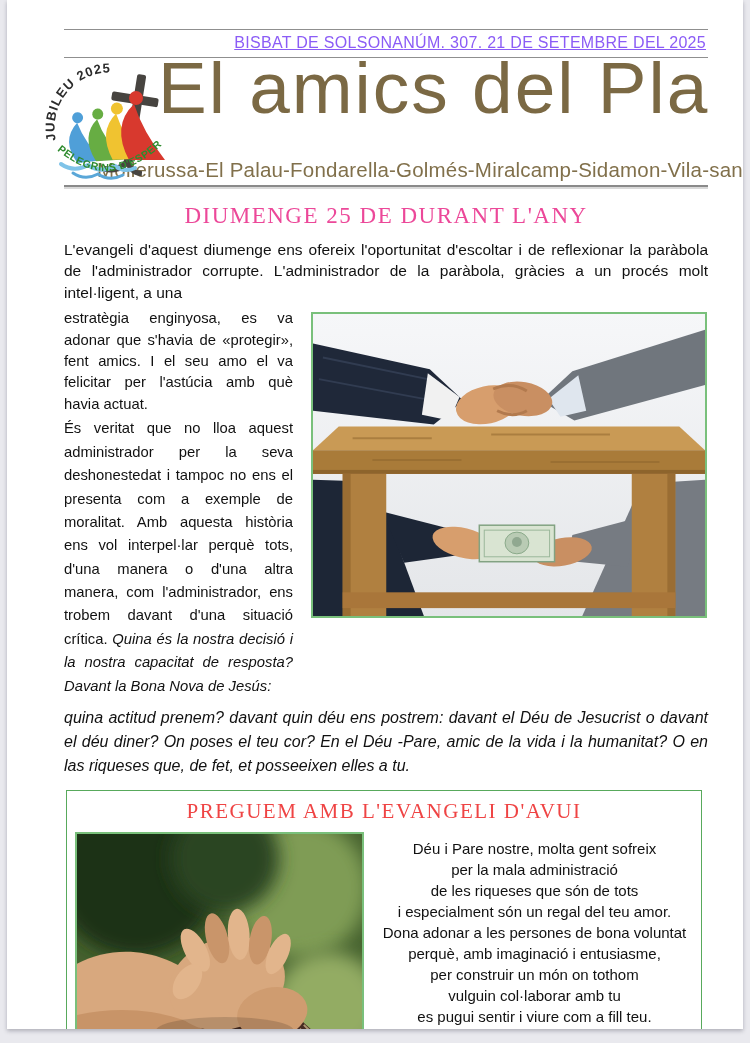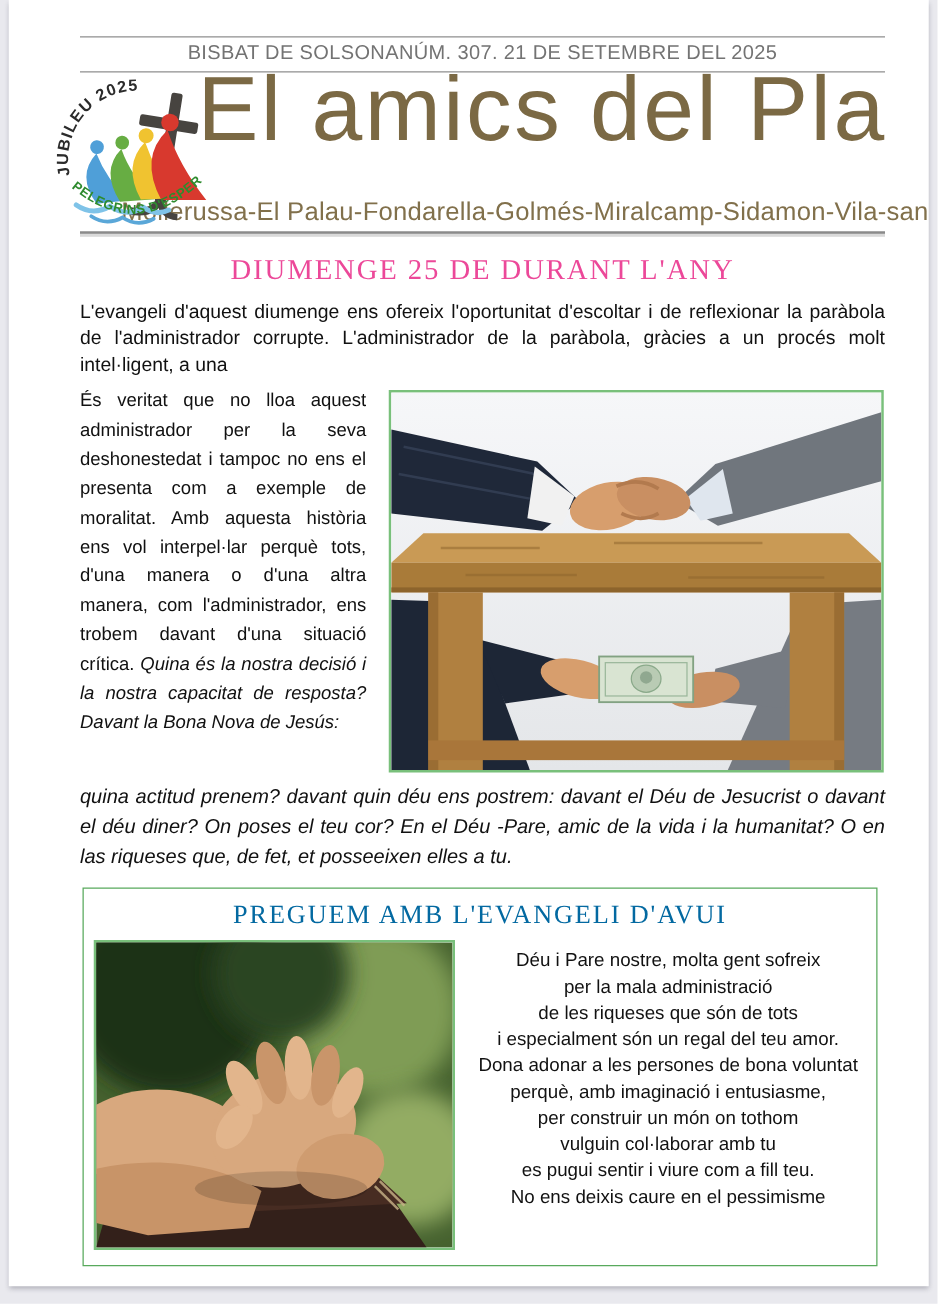--- a/index.html
+++ b/index.html
@@ -16,23 +16,23 @@
     background:#ffffff;
     box-shadow:0 2px 4px rgba(40,40,60,.30);
     overflow:hidden;
   }
   .content{padding:0 35px 0 57px;}
 
   
   .rule-thin{border:0;border-top:1px solid #8f8f8f;margin:0;}
   .rule-top{margin-top:29px;}
   .hdr-row{
-    display:flex;justify-content:center;align-items:center;
+    display:flex;justify-content:flex-end;align-items:center;
     padding:4px 2px 5px 2px;
-    font-size:16px;letter-spacing:.3px;color:#737373;
+    font-size:16px;letter-spacing:.3px;color:#8b5cf6;text-decoration:underline;
   }
   
   .masthead{position:relative;height:127px;}
   .logo{position:absolute;left:-21px;top:2px;width:132px;height:132px;z-index:3;}
   .paper-title{
     position:absolute;left:94px;top:-12px;
     font-size:73px;font-weight:300;color:#7b6944;
     letter-spacing:2px;white-space:nowrap;z-index:1;
   }
   .paper-subtitle{
@@ -65,21 +65,21 @@
 
   
   .prayer-box{
     margin:12px 6px 0 2px;
     border:1px solid #58a95c;
     padding:4px 8px 12px 8px;
   }
   .prayer-heading{
     text-align:center;
     font-family:"Liberation Serif","DejaVu Serif",serif;
-    color:#0369a1;font-size:21px;letter-spacing:1.5px;
+    color:#ef4444;font-size:21px;letter-spacing:1.5px;
     margin:4px 0 8px 0;font-weight:500;
   }
   .prayer-body{display:flex;gap:12px;}
   .photo2{
     flex:none;width:289px;height:248px;
     border:2px solid #79c07b;box-sizing:border-box;
   }
   .prayer-text{flex:1;padding-top:6px;}
   .prayer-line{text-align:center;font-size:15px;line-height:1.4;}
 </style>
@@ -147,20 +147,21 @@
       <div class="paper-subtitle">Mollerussa-El Palau-Fondarella-Golmés-Miralcamp-Sidamon-Vila-sana</div>
     </div>
     <div class="rule-thick"></div>
 
     <div class="sec-heading">DIUMENGE 25 DE DURANT L'ANY</div>
 
     <p class="para">L'evangeli d'aquest diumenge ens ofereix l'oportunitat d'escoltar i de reflexionar la paràbola de l'administrador corrupte. L'administrador de la paràbola, gràcies a un procés molt intel·ligent, a una</p>
 
     <div class="article-mid">
       <div class="col-left">
+        <p class="para col-p1">estratègia enginyosa, es va adonar que s'havia de «protegir», fent amics. I el seu amo el va felicitar per l'astúcia amb què havia actuat.</p>
         <p class="para col-p2"><span>És veritat que no lloa aquest administrador per la seva deshonestedat i tampoc no ens el presenta com a exemple de moralitat. Amb aquesta història ens vol interpel·lar perquè tots, d'una manera o d'una altra manera, com l'administrador, ens trobem davant d'una situació crítica. </span><i>Quina és la nostra decisió i la nostra capacitat de resposta? Davant la Bona Nova de Jesús:</i></p>
       </div>
 
       <div class="photo1">
         <svg viewBox="0 0 396 306" xmlns="http://www.w3.org/2000/svg" preserveAspectRatio="none">
           <defs>
             <linearGradient id="bg1" x1="0" y1="0" x2="0" y2="1">
               <stop offset="0" stop-color="#f6f7f9"></stop>
                 <stop offset="1" stop-color="#e4e6e9"></stop>
             </linearGradient>

